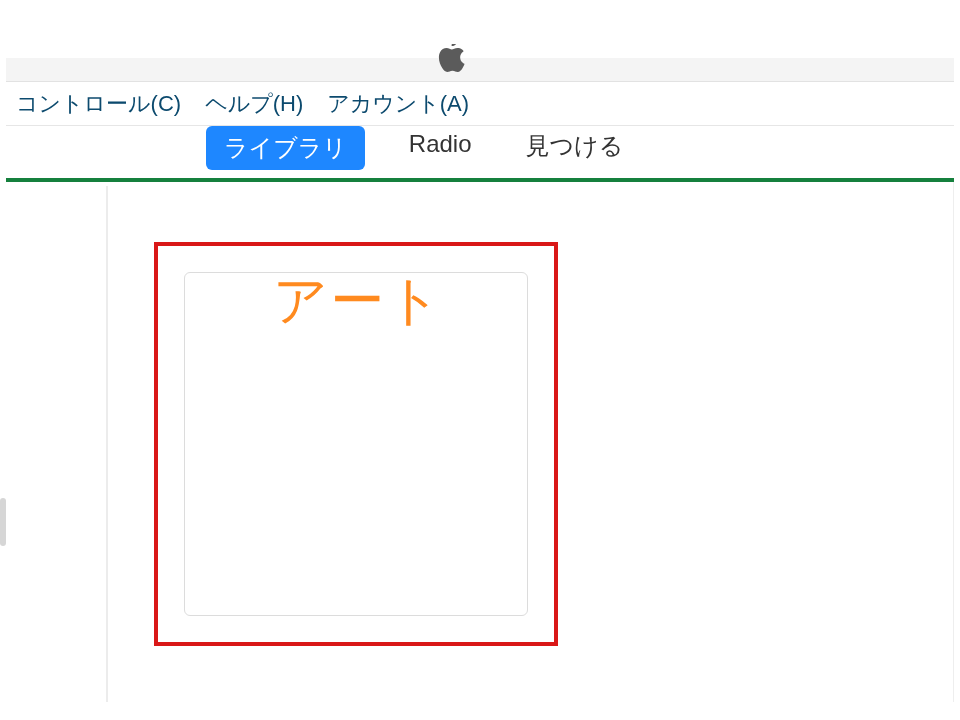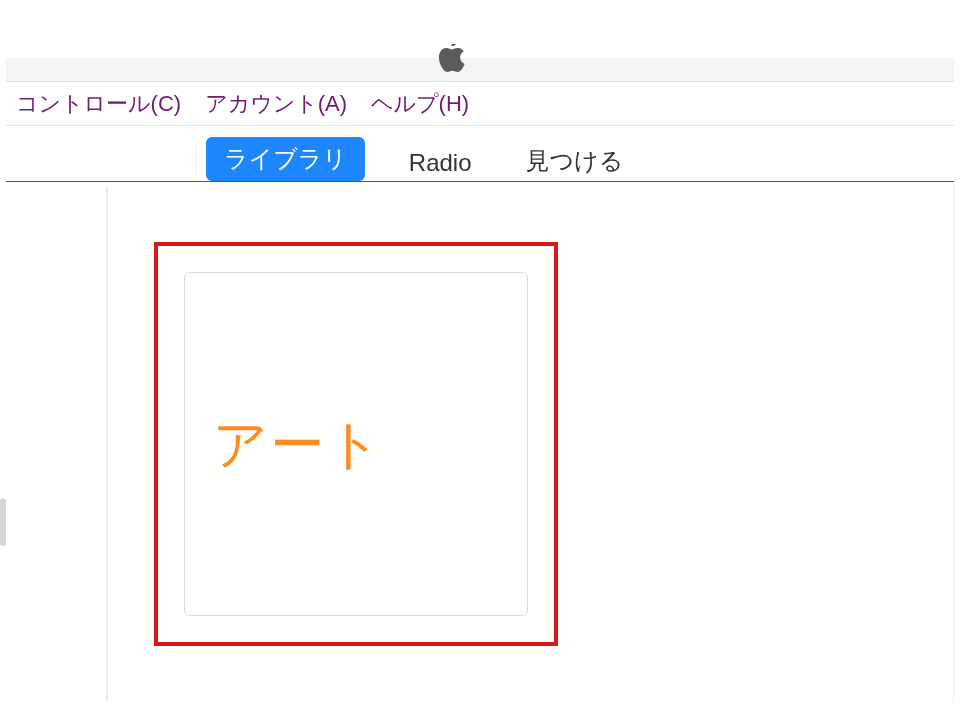--- a/index.html
+++ b/index.html
@@ -49,33 +49,33 @@
       filter: blur(0.5px);
       transform: translateY(-14px);
     }
     .menubar {
       display: flex;
       align-items: center;
       gap: 24px;
       height: 44px;
       padding: 0 10px;
       font-size: 22px;
-      color: #701a75;
+      color: #0c4a6e;
       border-bottom: 1px solid #e6e6e6;
     }
     .menubar .menu-item {
       white-space: nowrap;
     }
     .tabbar {
       display: flex;
-      align-items: flex-end;
+      align-items: flex-start;
       gap: 34px;
       height: 56px;
       padding: 0 10px 0 200px;
-      border-bottom: 1px solid #15803d;
+      border-bottom: 4px solid #15803d;
       font-size: 24px;
       color: #333;
     }
     .tab {
       white-space: nowrap;
       padding: 4px 10px;
     }
     .tab.active {
       background: #1e87ff;
       color: #ffffff;
@@ -105,23 +105,23 @@
       border: 4px solid #d91818;
       padding: 26px;
     }
     .artwork-placeholder {
       width: 100%;
       height: 100%;
       border: 1px solid #dcdcdc;
       border-radius: 6px;
       display: flex;
       flex-direction: column;
-      justify-content: center;
+      justify-content: space-between;
       gap: 40px;
-      padding-left: 28px;
+      padding-left: 88px;
     }
     .artwork-label {
       font-size: 54px;
       color: #ff8a1f;
       font-weight: 400;
       letter-spacing: 2px;
       line-height: 1;
       white-space: nowrap;
     }
     .scroll-stub {
@@ -143,22 +143,22 @@
     <div class="titlebar-strip">
       <div class="apple-icon">
         <svg viewBox="0 0 24 24">
             <path fill="#5b5b5b" d="M16.4 13.2c0-2 1.6-3 1.7-3-0.9-1.3-2.3-1.5-2.8-1.5-1.2-0.1-2.3 0.7-2.9 0.7-0.6 0-1.5-0.7-2.5-0.7-1.3 0-2.5 0.8-3.1 1.9-1.3 2.3-0.3 5.7 1 7.6 0.6 0.9 1.4 1.9 2.4 1.9 1 0 1.3-0.6 2.5-0.6 1.2 0 1.5 0.6 2.5 0.6 1 0 1.7-0.9 2.3-1.8 0.7-1 1-2 1-2.1-0.1 0-2.1-0.8-2.1-3zM14.5 6.7c0.5-0.6 0.9-1.5 0.8-2.3-0.8 0-1.7 0.5-2.2 1.1-0.5 0.5-0.9 1.4-0.8 2.2 0.8 0.1 1.7-0.4 2.2-1z"></path>
           </svg>
       </div>
     </div>
 
     <div class="menubar">
       <span class="menu-item">コントロール(C)</span>
+      <span class="menu-item">ヘルプ(H)</span>
       <span class="menu-item">アカウント(A)</span>
-      <span class="menu-item">ヘルプ(H)</span>
     </div>
 
     <div class="tabbar">
       <span class="tab active">ライブラリ</span>
       <span class="tab">Radio</span>
       <span class="tab">見つける</span>
     </div>
 
     <div class="content">
       <div class="scroll-stub"></div>

